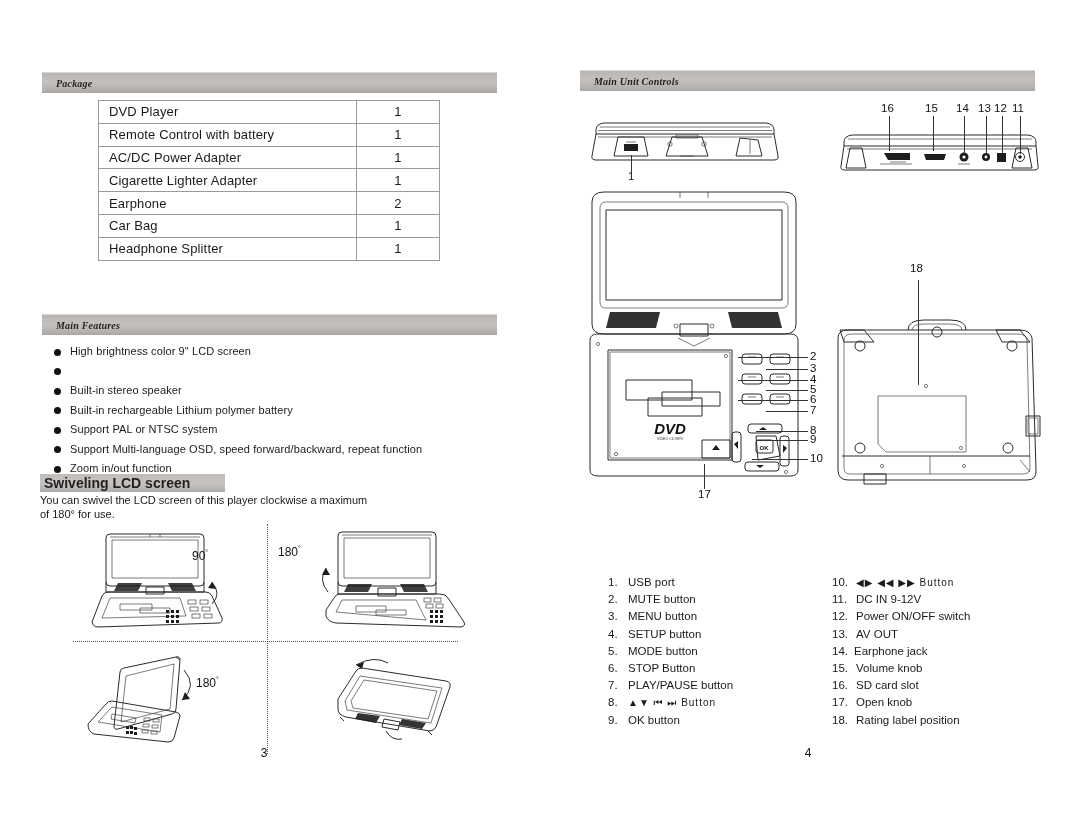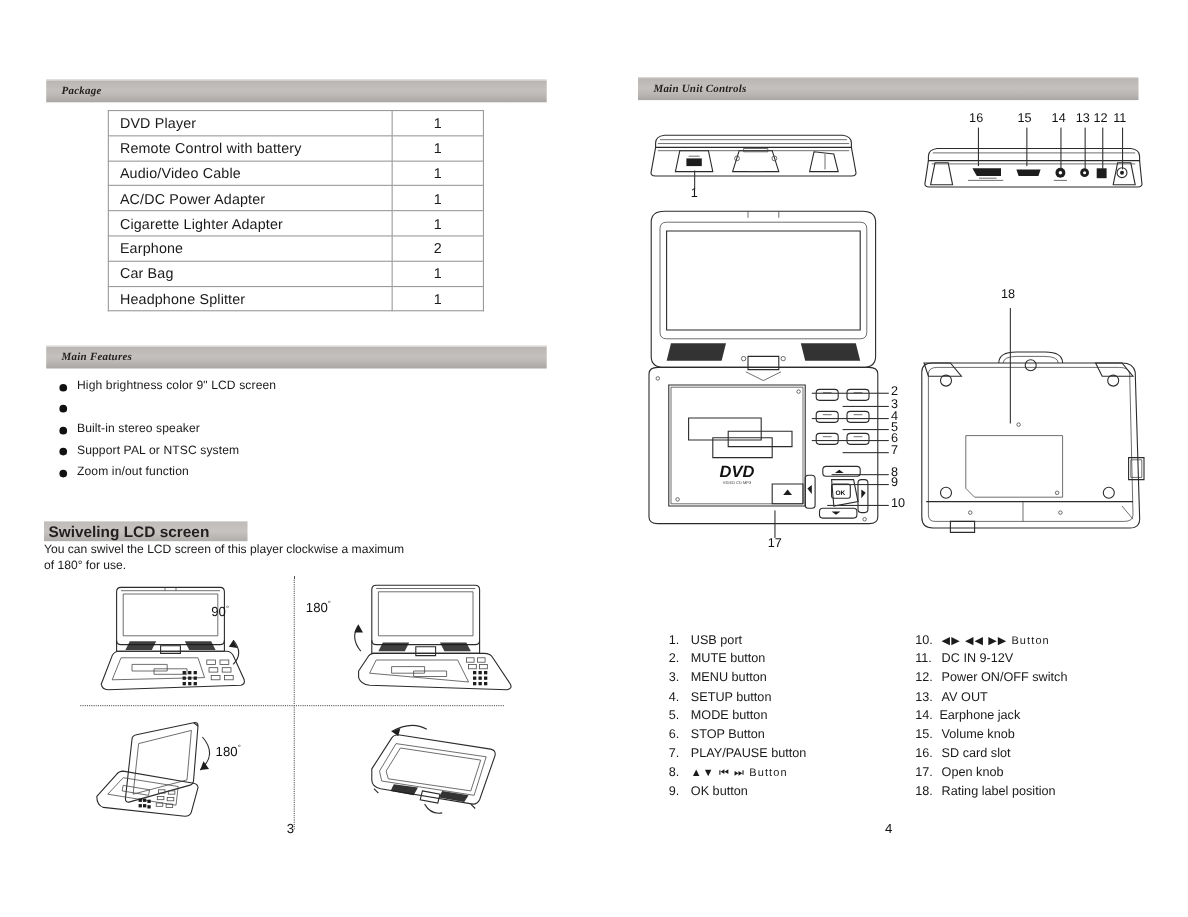--- a/index.html
+++ b/index.html
@@ -183,24 +183,20 @@
   </div>
 
   <table class="pkg-table" style="left:98px; top:100px; width:342px;">
     <tbody>
       <tr>
         <td class="item">DVD Player</td>
         <td class="qty">1</td>
       </tr>
       <tr>
         <td class="item">Remote Control with battery</td>
-        <td class="qty">1</td>
-      </tr>
-      <tr>
-        <td class="item">Audio/Video Cable</td>
         <td class="qty">1</td>
       </tr>
       <tr>
         <td class="item">AC/DC Power Adapter</td>
         <td class="qty">1</td>
       </tr>
       <tr>
         <td class="item">Cigarette Lighter Adapter</td>
         <td class="qty">1</td>
       </tr>
@@ -230,21 +226,29 @@
     </li>
     <li>
       <span class="dot"></span>
     </li>
     <li>
       <span class="dot"></span>
       <span>Built-in stereo speaker</span>
     </li>
     <li>
       <span class="dot"></span>
+      <span>Built-in rechargeable Lithium polymer battery</span>
+    </li>
+    <li>
+      <span class="dot"></span>
       <span>Support PAL or NTSC system</span>
+    </li>
+    <li>
+      <span class="dot"></span>
+      <span>Support Multi-language OSD, speed forward/backward, repeat function</span>
     </li>
     <li>
       <span class="dot"></span>
       <span>Zoom in/out function</span>
     </li>
   </ul>
 
   <div class="sub-head" style="left:40px; top:474px; width:185px;">
     <span>Swiveling  LCD screen</span>
   </div>

